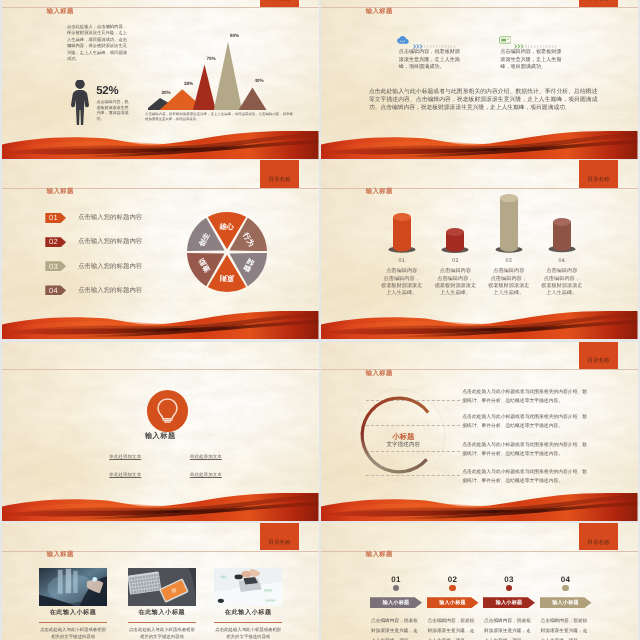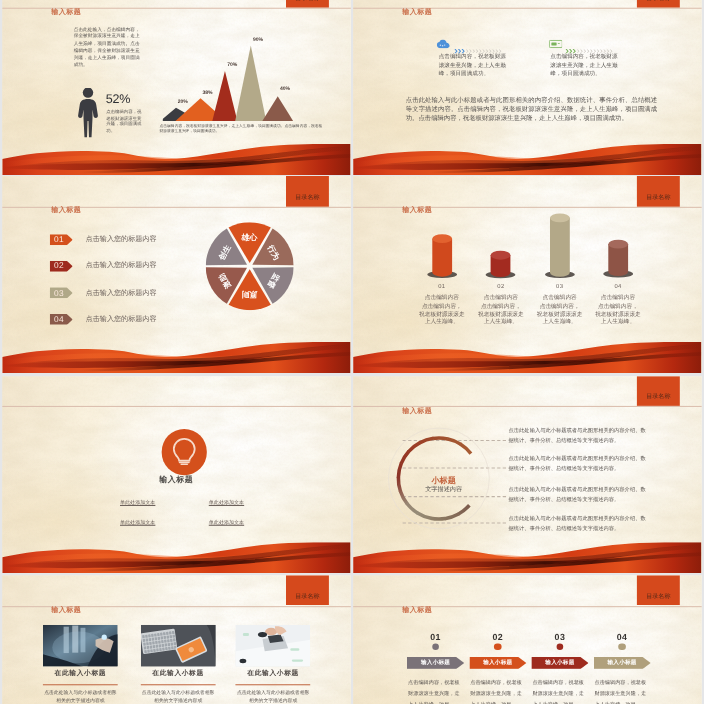--- a/index.html
+++ b/index.html
@@ -22,21 +22,21 @@
      display:flex;align-items:flex-end;justify-content:center;padding-bottom:4.2px;
      font-size:5.55px;color:#5c2a18;font-weight:400;letter-spacing:0;white-space:nowrap;line-height:1;}
   .ptex{position:absolute;left:0;top:0;width:316.5px;height:179px;pointer-events:none;}
   .wave{position:absolute;left:0;bottom:0;width:316.5px;height:28px;display:block;}
   .ptext{color:#575350;}
   .defs-svg{position:absolute;width:0;height:0;overflow:hidden;}
   
   .s1-para{position:absolute;left:65px;top:44.2px;width:60.4px;font-size:4.29px;line-height:6.5px;
      letter-spacing:0;}
   .s1-person{position:absolute;left:68.2px;top:100px;width:20px;height:45px;}
-  .s1-pct{position:absolute;left:94.2px;top:106.6px;font-size:11.4px;font-weight:400;color:#2f3034;
+  .s1-pct{position:absolute;left:94.2px;top:106.6px;font-size:11.4px;font-weight:700;color:#2f3034;
      letter-spacing:-.2px;line-height:1;}
   .s1-note{position:absolute;left:94.6px;top:119.3px;width:32.4px;font-size:4px;line-height:5.62px;}
 
   .s1-chart{position:absolute;left:146px;top:37px;width:152px;height:93px;}
   .mlbl{position:absolute;font-size:4.6px;font-weight:700;color:#4a3b35;line-height:1;white-space:nowrap;}
 
   
   .s2-card{position:absolute;width:64px;}
   .s2-ico{position:absolute;left:0;top:0;width:12.5px;height:8px;}
   .s2-chev{position:absolute;left:15.5px;top:8.2px;width:46px;height:5px;}
@@ -44,21 +44,21 @@
   .s2-para{position:absolute;left:47.9px;top:109.3px;width:228.5px;font-size:5.78px;line-height:7.75px;
       text-align:justify;}
 
   
   .s3-item{position:absolute;left:43.3px;width:120px;height:10px;}
   .s3-badge{position:absolute;left:0;top:0;width:20.8px;height:10px;
      display:flex;align-items:center;justify-content:center;color:#fdeadf;font-size:7.6px;font-weight:400;
      clip-path:polygon(0 0,74% 0,100% 50%,74% 100%,0 100%);letter-spacing:.3px;
      padding-right:4.2px;line-height:1;}
   .s3-itxt{position:absolute;left:32.6px;top:1.3px;font-size:6.45px;line-height:7px;color:#6d625c;white-space:nowrap;}
-  .s3-pie{position:absolute;left:184.8px;top:42px;width:80px;height:80px;}
+  .s3-pie{position:absolute;left:184.8px;top:52px;width:80px;height:80px;}
   .pielbl{position:absolute;font-size:7.2px;color:#fff;font-weight:700;white-space:nowrap;transform-origin:50% 50%;}
   
 
   .s4-cyl{position:absolute;}
   .s4-num{position:absolute;font-size:5.3px;color:#6d625c;width:58px;text-align:center;letter-spacing:.3px;}
   .s4-cap{position:absolute;font-size:5.2px;line-height:7.3px;width:58px;text-align:center;color:#6d625c;white-space:pre-line;}
 
   
   .s5-bulb{position:absolute;left:144.5px;top:48.5px;width:41.7px;height:41.7px;border-radius:50%;
      background:#d4501c;display:flex;align-items:center;justify-content:center;}

